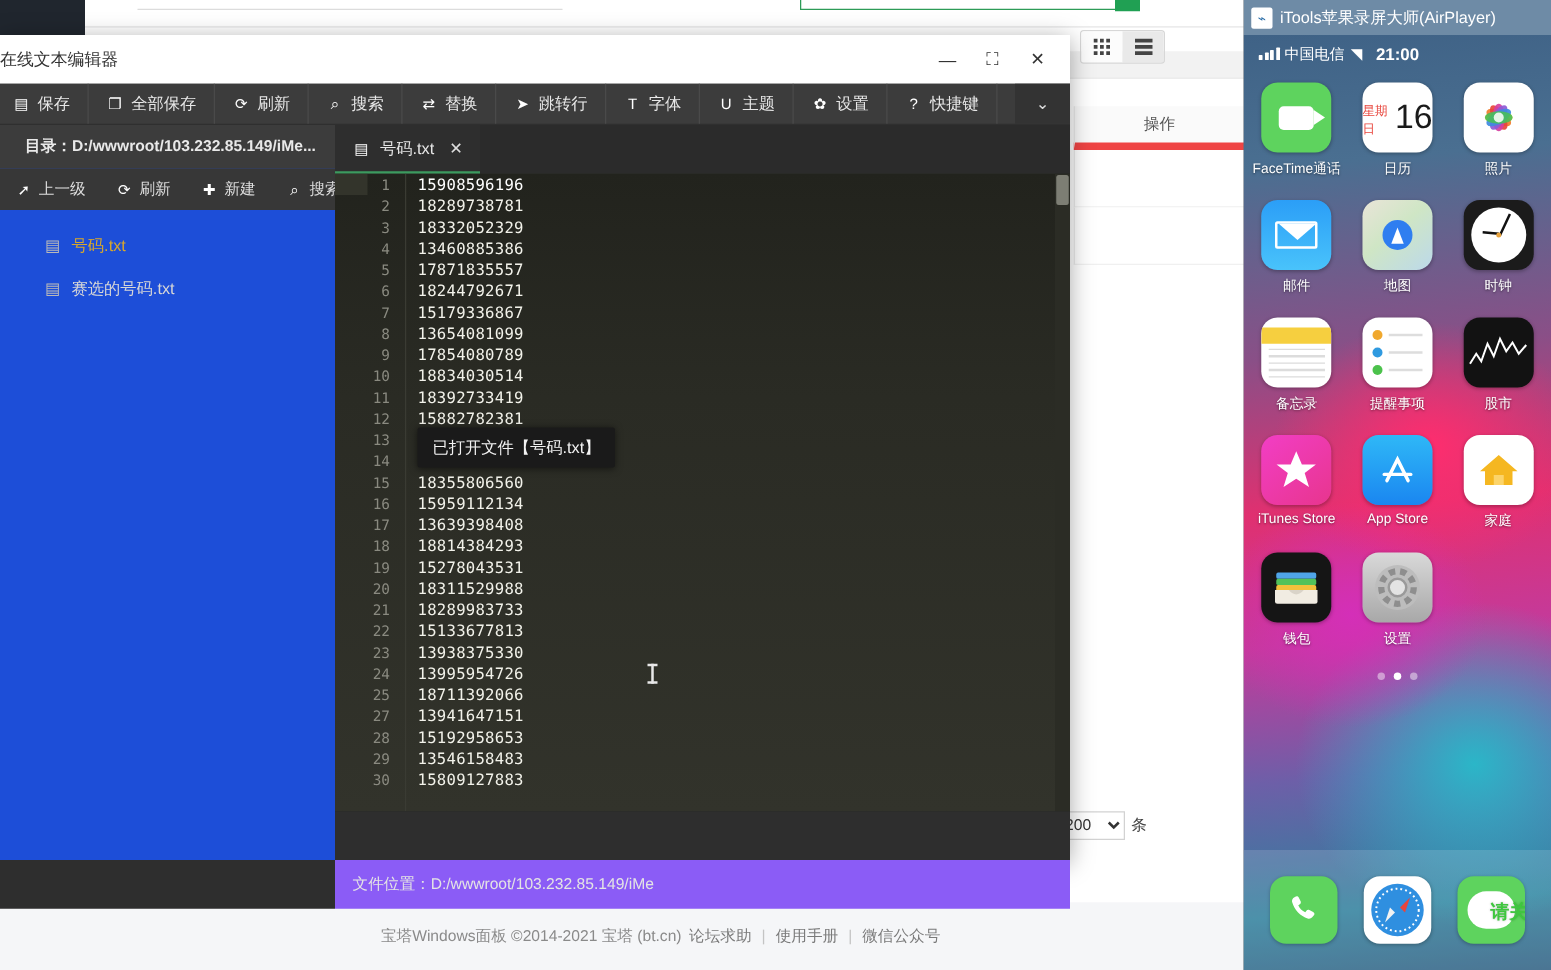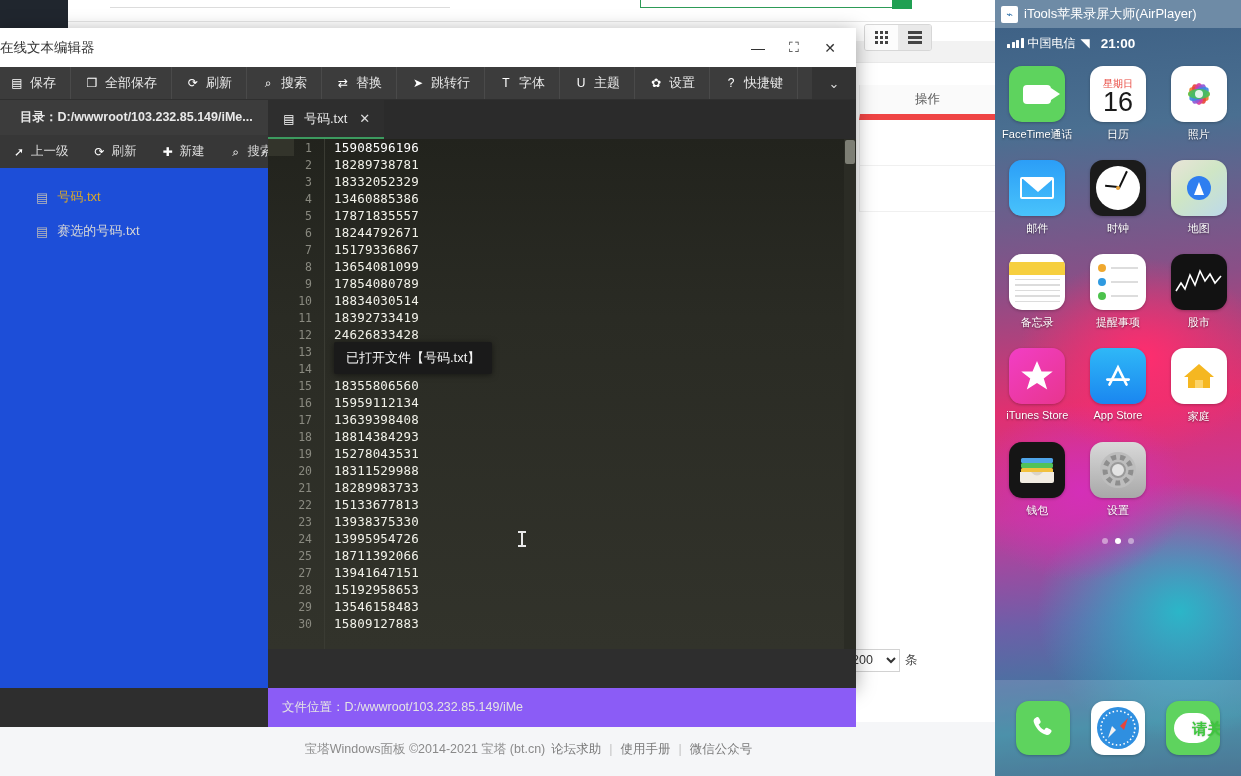--- a/index.html
+++ b/index.html
@@ -285,21 +285,21 @@
   .applabel { color: #fff; font-size: 11px; text-shadow: 0 1px 2px rgba(0,0,0,.5); white-space: nowrap; }
 
   .ic-facetime { background: #5ed35e; }
   .ic-facetime .cam {
     width: 28px; height: 19px; background: #fff; border-radius: 4px; position: relative;
   }
   .ic-facetime .cam:after {
     content:""; position:absolute; right:-9px; top:3px;
     border-left: 9px solid #fff; border-top: 6px solid transparent; border-bottom: 6px solid transparent;
   }
-  .ic-cal { background: #fff; flex-direction: column; }
+  .ic-cal { background: #fff; }
   .ic-cal .wd { color: #e8453c; font-size: 10px; margin-top: 4px; }
   .ic-cal .dd { color: #1a1a1a; font-size: 27px; line-height: 27px; margin-top: -2px; }
   .ic-photos { background: #fff; }
   .ic-mail { background: linear-gradient(180deg,#2b9ef7,#49c3fb); }
   .ic-mail .env { width: 34px; height: 22px; border: 2px solid #fff; border-radius: 2px; position: relative; }
   .ic-mail .env:after {
     content:""; position:absolute; left:1px; top:0px; width:28px; height:14px;
     border-left: 15px solid transparent; border-right: 15px solid transparent; border-top: 13px solid #fff;
     box-sizing: border-box;
   }
@@ -560,21 +560,21 @@
               <div class="code-line">
                 <span class="ln">10</span>
                 <span class="lc">18834030514</span>
               </div>
               <div class="code-line">
                 <span class="ln">11</span>
                 <span class="lc">18392733419</span>
               </div>
               <div class="code-line">
                 <span class="ln">12</span>
-                <span class="lc">24626833428</span>
+                <span class="lc">15882782381</span>
               </div>
               <div class="code-line">
                 <span class="ln">13</span>
                 <span class="lc">13923932584</span>
               </div>
               <div class="code-line">
                 <span class="ln">14</span>
                 <span class="lc">15803037466</span>
               </div>
               <div class="code-line">
@@ -708,35 +708,35 @@
         </div>
 
         <div class="app">
           <div class="appicon ic-mail">
               <span class="env"></span>
             </div>
           <span class="applabel">邮件</span>
         </div>
 
         <div class="app">
+          <div class="appicon ic-maps">
+              <span class="nav"></span>
+            </div>
+          <span class="applabel">地图</span>
+        </div>
+
+        <div class="app">
           <div class="appicon ic-clock">
             <span class="face">
                 <i class="h"></i>
                 <i class="m"></i>
                 <i class="pin"></i>
               </span>
           </div>
           <span class="applabel">时钟</span>
-        </div>
-
-        <div class="app">
-          <div class="appicon ic-maps">
-              <span class="nav"></span>
-            </div>
-          <span class="applabel">地图</span>
         </div>
 
         <div class="app">
           <div class="appicon ic-notes">
             <span class="top"></span>
               <span class="ln"></span>
               <span class="ln"></span>
               <span class="ln"></span>
               <span class="ln"></span>
               <span class="ln"></span>

